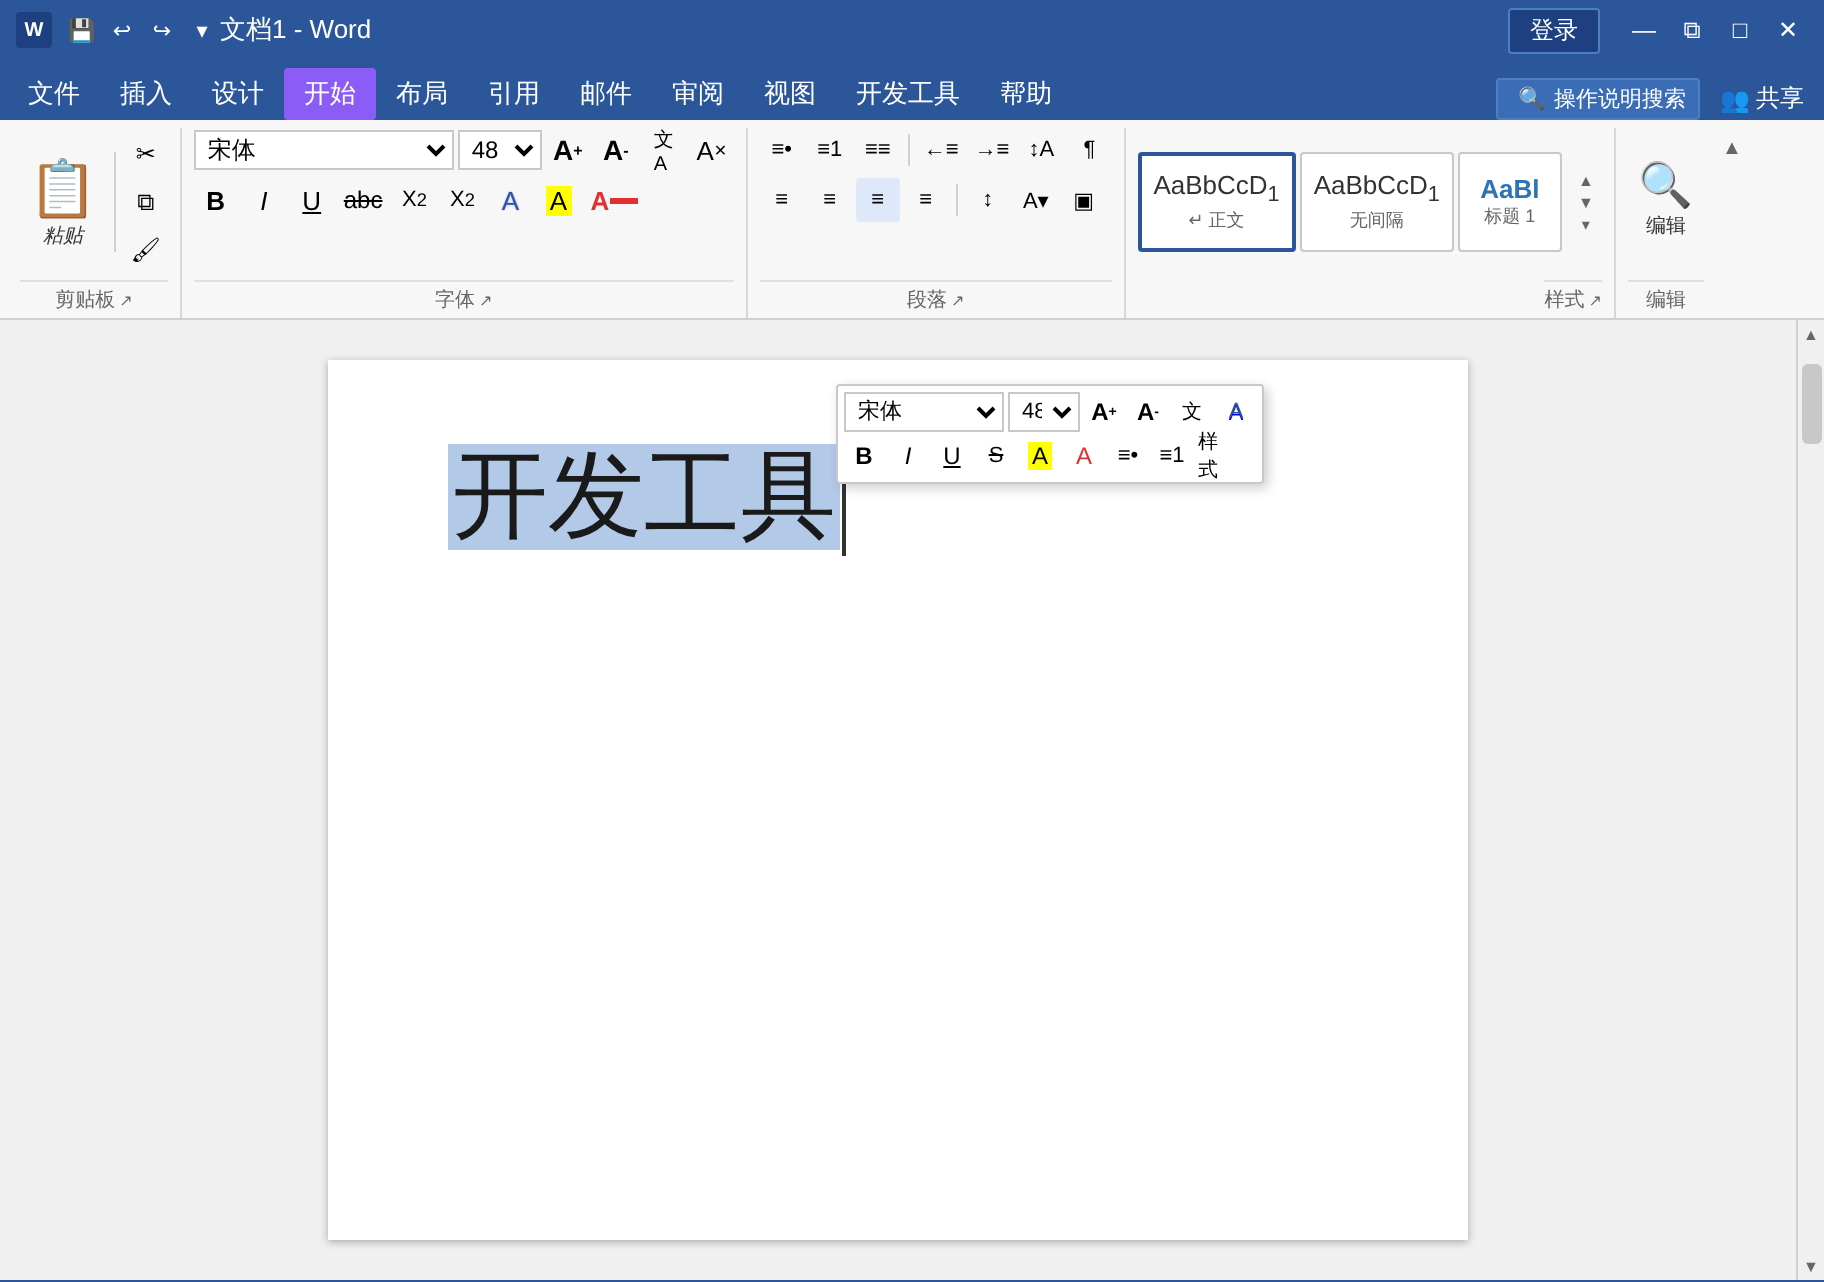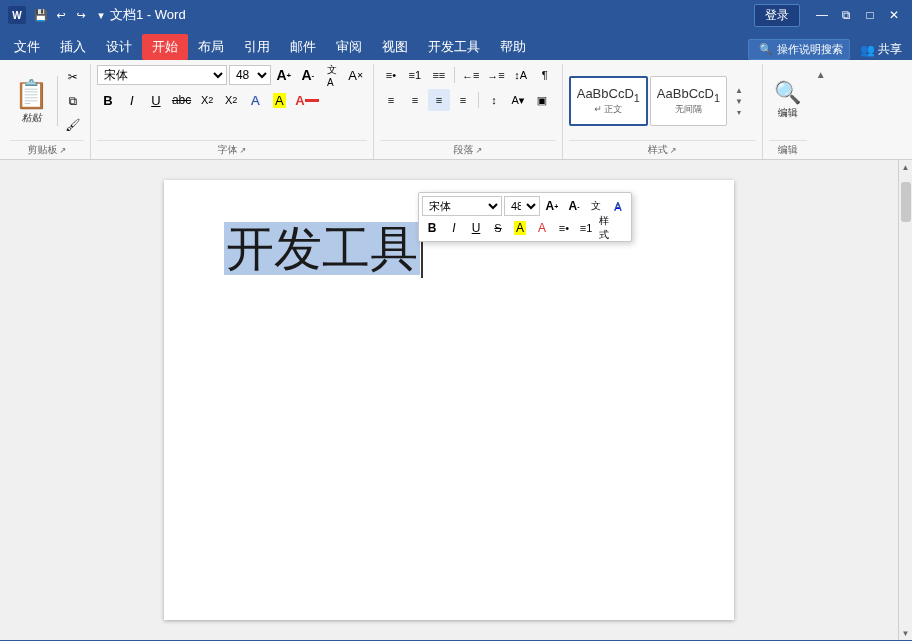--- a/index.html
+++ b/index.html
@@ -28,21 +28,21 @@
     .menu-bar {
       background: #2b579a;
       height: 30px;
       display: flex;
       align-items: flex-end;
       padding: 0 4px;
       color: white;
       font-size: 13px;
     }
     .menu-item { padding: 4px 10px; cursor: pointer; border-radius: 2px; }
-    .menu-item.active { background: #ef4444; }
+    .menu-item.active { background: #8b5cf6; }
     .menu-right { margin-left: auto; display: flex; align-items: center; gap: 4px; }
     .search-box { display: flex; align-items: center; background: #3a6db5; border: 1px solid #4a7fc1; border-radius: 2px; padding: 2px 6px; color: white; font-size: 12px; cursor: pointer; }
     .search-box span { margin-left: 4px; font-size: 11px; }
     .share-btn { color: white; font-size: 12px; padding: 2px 6px; cursor: pointer; display:flex; align-items:center; gap:3px; }
 
     
     .ribbon {
       background: #f7f7f7;
       border-bottom: 1px solid #d0d0d0;
       height: 100px;
@@ -135,21 +135,21 @@
       cursor: pointer;
       border-radius: 2px;
       padding: 2px 4px;
       height: 56px;
     }
     .paste-icon { font-size: 28px; }
     .paste-label { font-size: 10px; color: #333; font-style: italic; }
     .clipboard-right { display: flex; flex-direction: column; gap: 2px; }
 
     
-    .styles-group { min-width: 180px; }
+    .styles-group { min-width: 180px; align-items: flex-end; }
     .styles-content { display: flex; align-items: center; gap: 2px; }
     .style-item {
       border: 1px solid #c8c8c8;
       padding: 2px 6px;
       font-size: 11px;
       cursor: pointer;
       background: white;
       border-radius: 2px;
       min-width: 52px;
       text-align: center;
@@ -456,20 +456,24 @@
     <div class="ribbon-group styles-group" style="min-width:200px;">
       <div class="ribbon-group-content styles-content">
         <div class="style-item active">
           <span class="style-normal">AaBbCcD<sub>1</sub></span>
           <span class="style-label">↵ 正文</span>
         </div>
         <div class="style-item">
           <span class="style-normal">AaBbCcD<sub>1</sub></span>
           <span class="style-label">无间隔</span>
         </div>
+        <div class="style-item">
+          <span class="style-h1">AaBl</span>
+          <span class="style-label">标题 1</span>
+        </div>
         <div class="style-scroll">
           <div class="arrow-btn">▲</div>
           <div class="arrow-btn">▼</div>
           <div class="arrow-btn">▾</div>
         </div>
       </div>
       <div class="ribbon-group-label">
         <span>样式</span>
         <span class="expand-icon">↗</span>
       </div>

